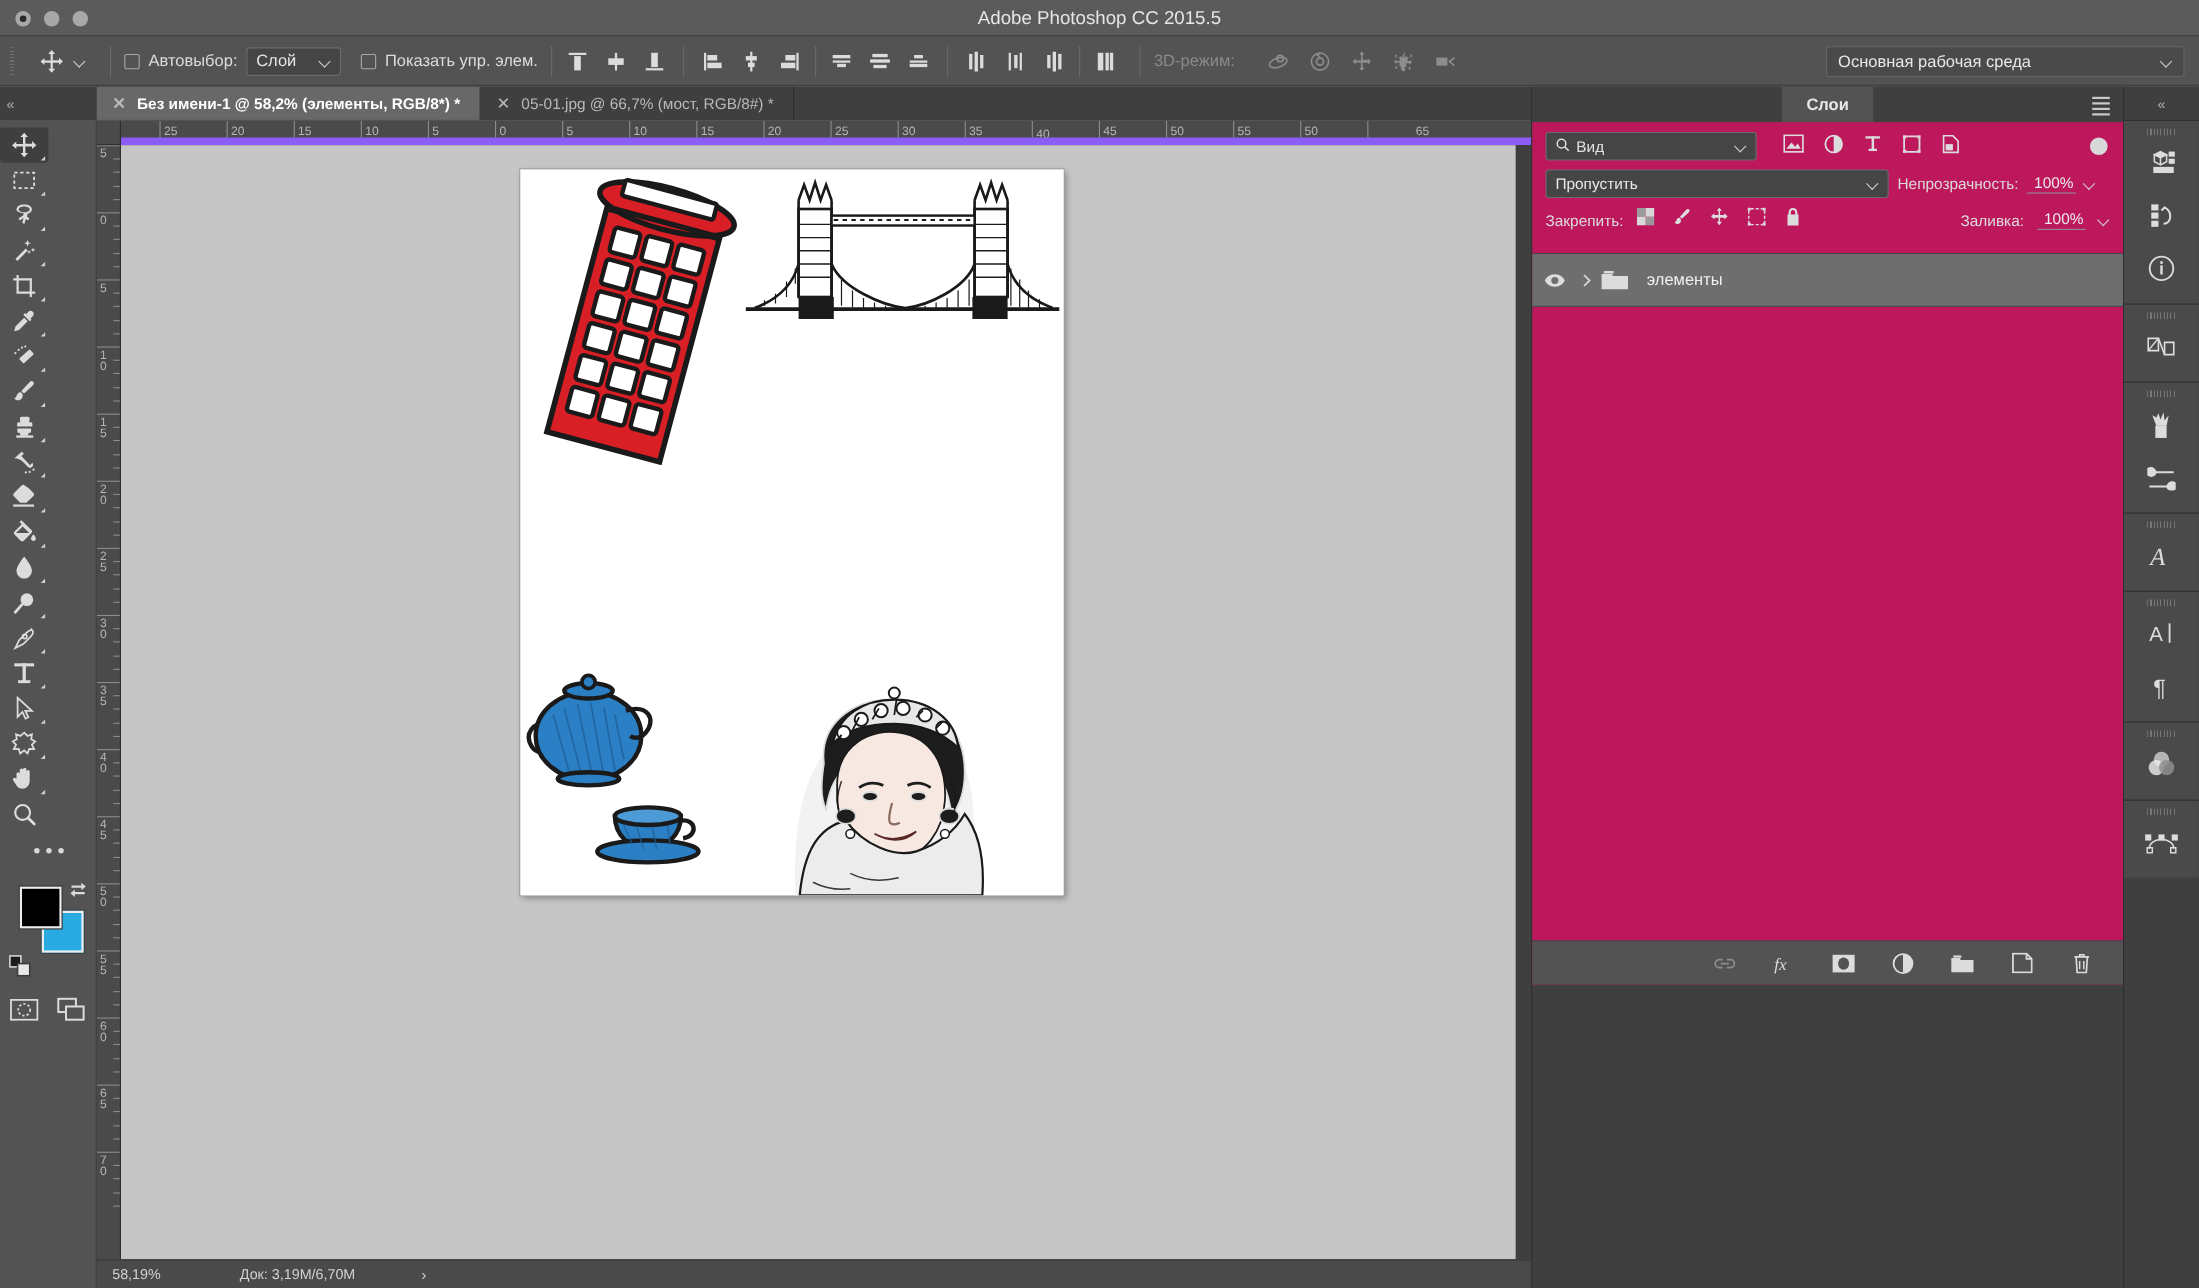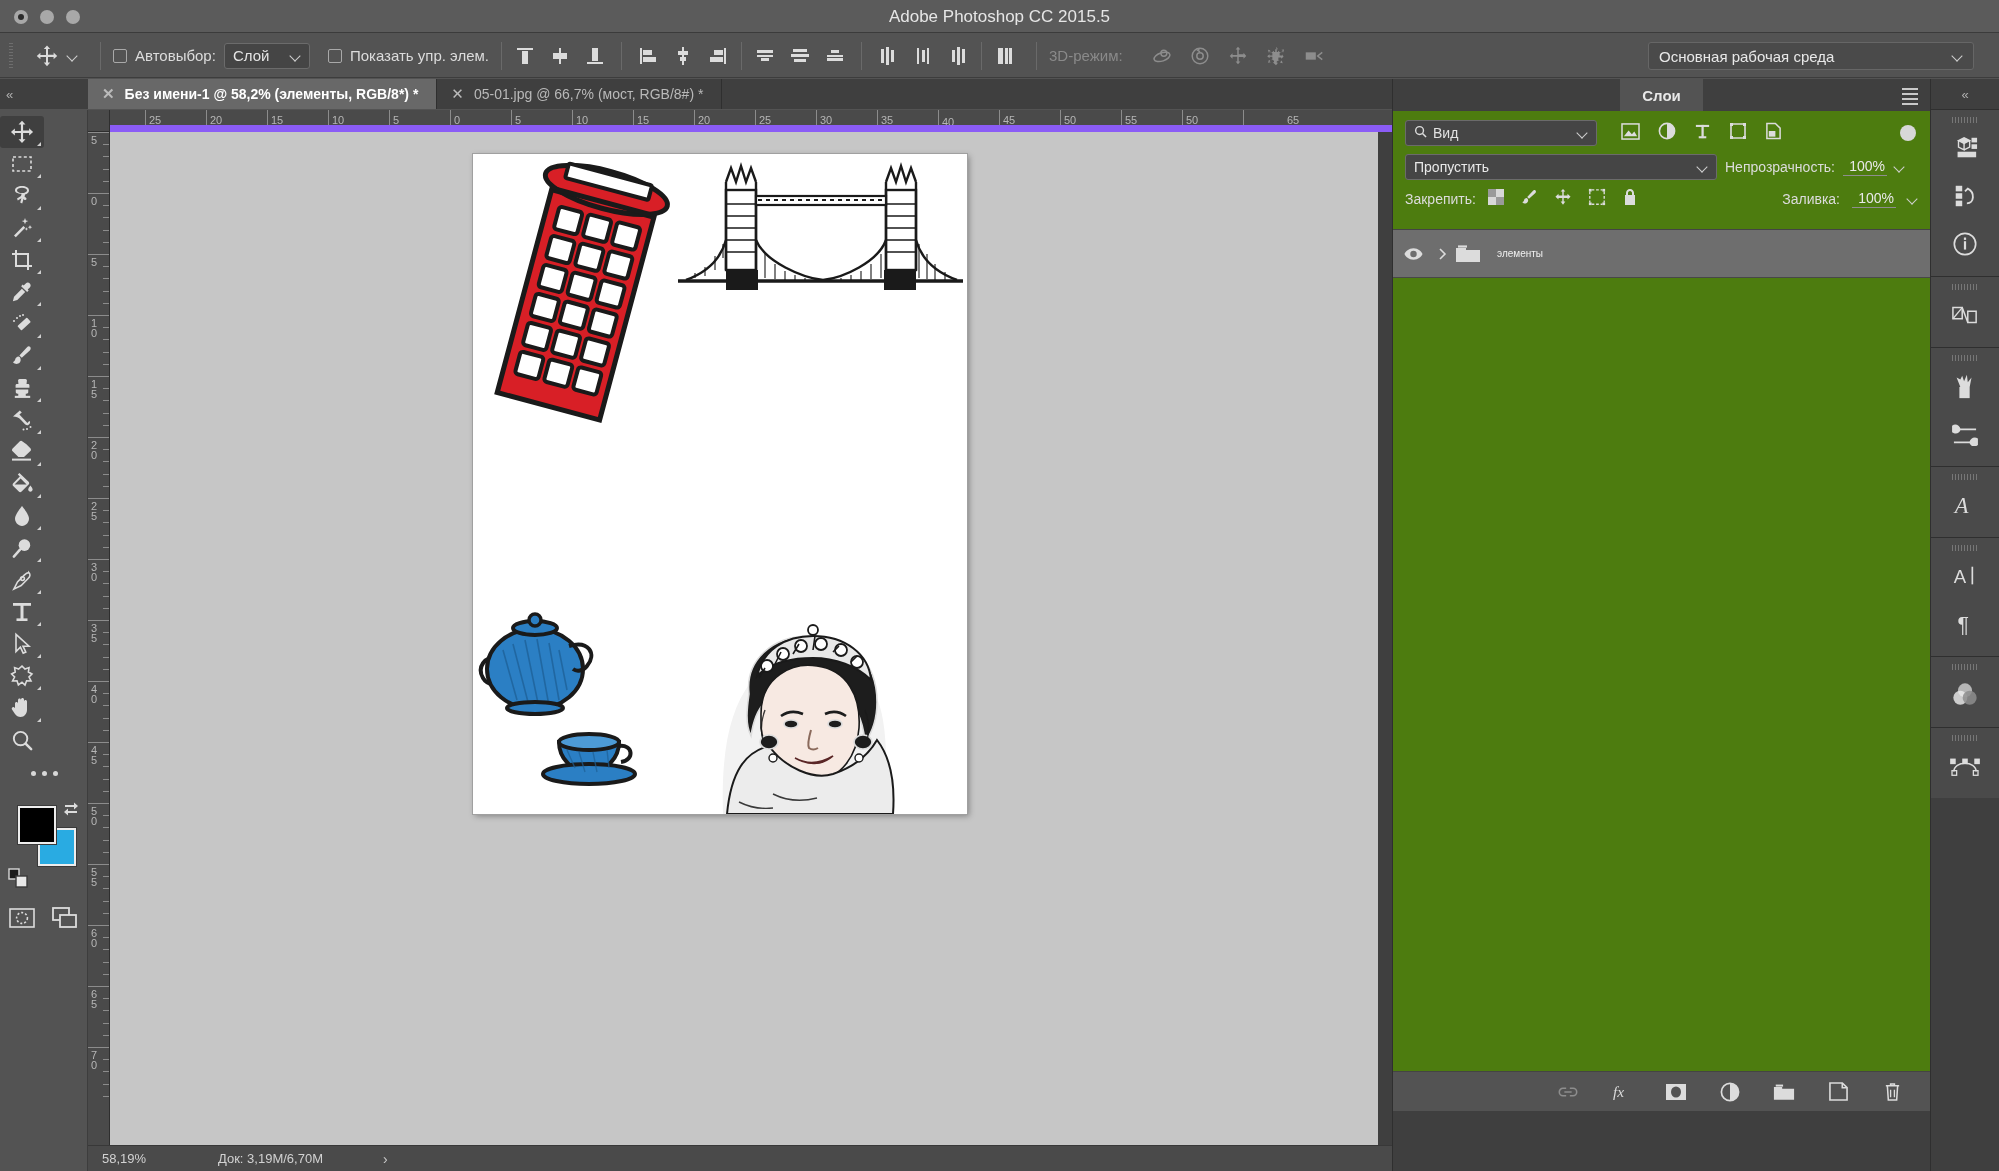--- a/index.html
+++ b/index.html
@@ -58,21 +58,21 @@
   .chev::after {
     content:""; position:absolute; left:0; top:1px; width:7px; height:7px;
     border-left:1.6px solid #cfcfcf; border-bottom:1.6px solid #cfcfcf;
     transform: rotate(-45deg);
   }
   .align-row { display: flex; align-items: center; gap: 13px; }
   .align-ico { width: 22px; height: 22px; }
   .d3-label { font-size: 15px; color: #8a8a8a; margin-right: 12px; }
   .d3-row { display: flex; align-items: center; gap: 16px; }
   .workspace {
-    position: absolute; right: 25px; top: 8px; width: 326px; height: 28px;
+    position: absolute; right: 13px; top: 8px; width: 326px; height: 28px;
     background: #4a4a4a; border: 1px solid #666; border-radius: 3px;
     display: flex; align-items: center; justify-content: space-between;
     padding: 0 10px; font-size: 15px; color: #e8e8e8;
   }
 
   
   .tabbar {
     position: absolute; top: 79px; left: 88px; width: 1911px; height: 30px;
     background: #3f3f3f;
   }
@@ -181,21 +181,21 @@
     background: #3f3f3f; border-left: 1px solid #2f2f2f;
   }
   .panel-tabs { height: 32px; background: #3f3f3f; display: flex; align-items: stretch; position: relative; justify-content: center; }
   .ptab {
     padding: 0 22px; display: flex; align-items: center; font-size: 15px;
     color: #e9e9e9; background: #535353; font-weight: bold;
   }
   .panel-menu { position: absolute; right: 12px; top: 9px; width: 16px; height: 14px; }
   .panel-menu i { display: block; height: 2px; background: #c9c9c9; margin-bottom: 3px; }
 
-  .panel-body { background: #4d7c0f; height: 1000px; position: relative; }
+  .panel-body { background: #be185d; height: 784px; position: relative; }
   .filter-row { display: flex; align-items: center; padding: 9px 12px 4px 12px; gap: 10px; }
   .filter-sel {
     width: 192px; height: 26px; background: #454545; border: 1px solid #6b6b6b;
     border-radius: 3px; display: flex; align-items: center; padding: 0 8px;
     font-size: 14px; color: #e2e2e2; gap: 6px; justify-content: space-between;
   }
   .filter-icons { display: flex; gap: 18px; align-items: center; margin-left: 14px; }
   .toggle-knob {
     width: 16px; height: 16px; border-radius: 50%; background: #d8d8d8;
     margin-left: auto; margin-right: 2px;
@@ -219,21 +219,21 @@
     height: 48px; display: flex; align-items: center; background: #535353;
     border-bottom: 1px solid #484848; position: relative;
   }
   .layer.selected { background: #6e6e6e; }
   .eye-cell { width: 40px; display: flex; align-items: center; justify-content: center; }
   .disclosure { width: 18px; display: flex; align-items: center; justify-content: center; }
   .folder-ico { width: 30px; display: flex; align-items: center; justify-content: center; margin-left: 2px; }
   .thumb {
     width: 34px; height: 38px; background: #fff; border: 1px solid #2a2a2a; margin-left: 6px;
   }
-  .layer-name { font-size: 10px; color: #f0f0f0; margin-left: 14px; }
+  .layer-name { font-size: 15px; color: #f0f0f0; margin-left: 14px; }
   .lock-badge { position: absolute; right: 22px; top: 15px; }
 
   .panel-footer {
     position: absolute; left: 0; bottom: 0; width: 538px; height: 40px;
     background: #535353; border-top: 1px solid #444;
     display: flex; align-items: center; justify-content: flex-end; gap: 32px;
     padding-right: 28px;
   }
   .fbtn { width: 22px; height: 22px; display: flex; align-items: center; justify-content: center; }
 

